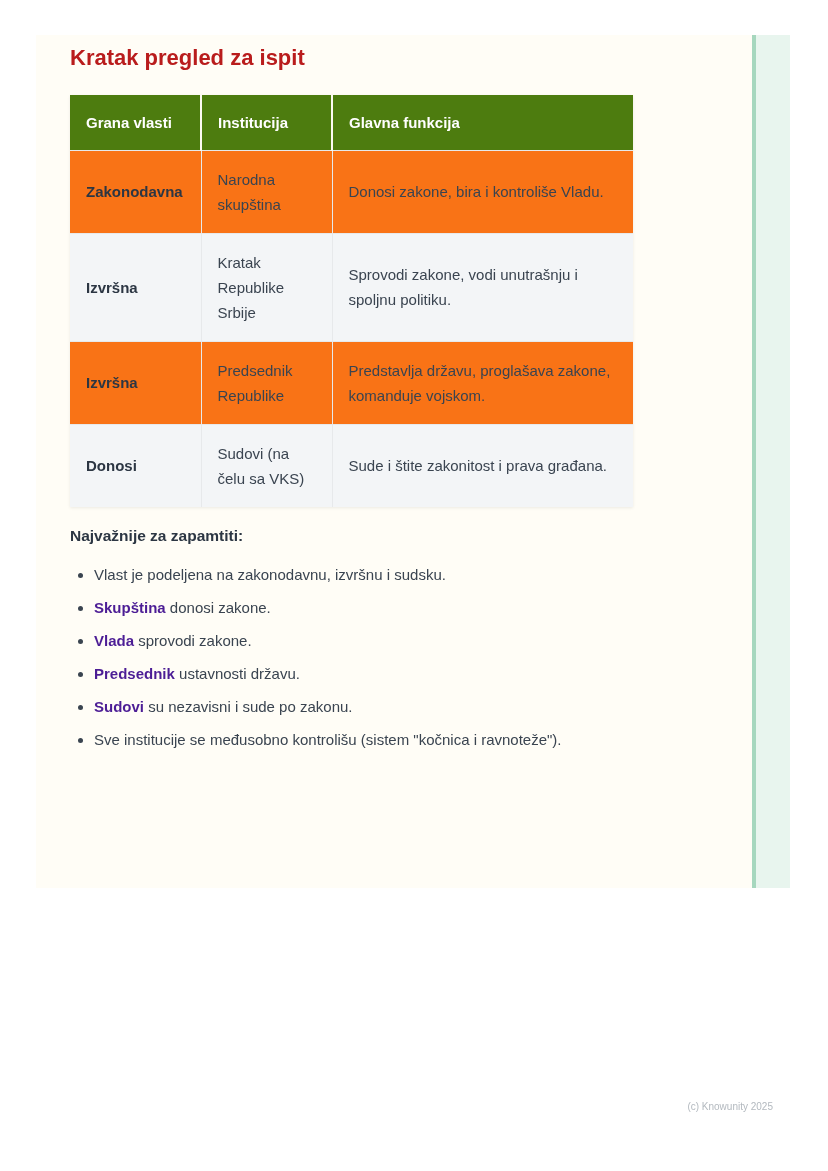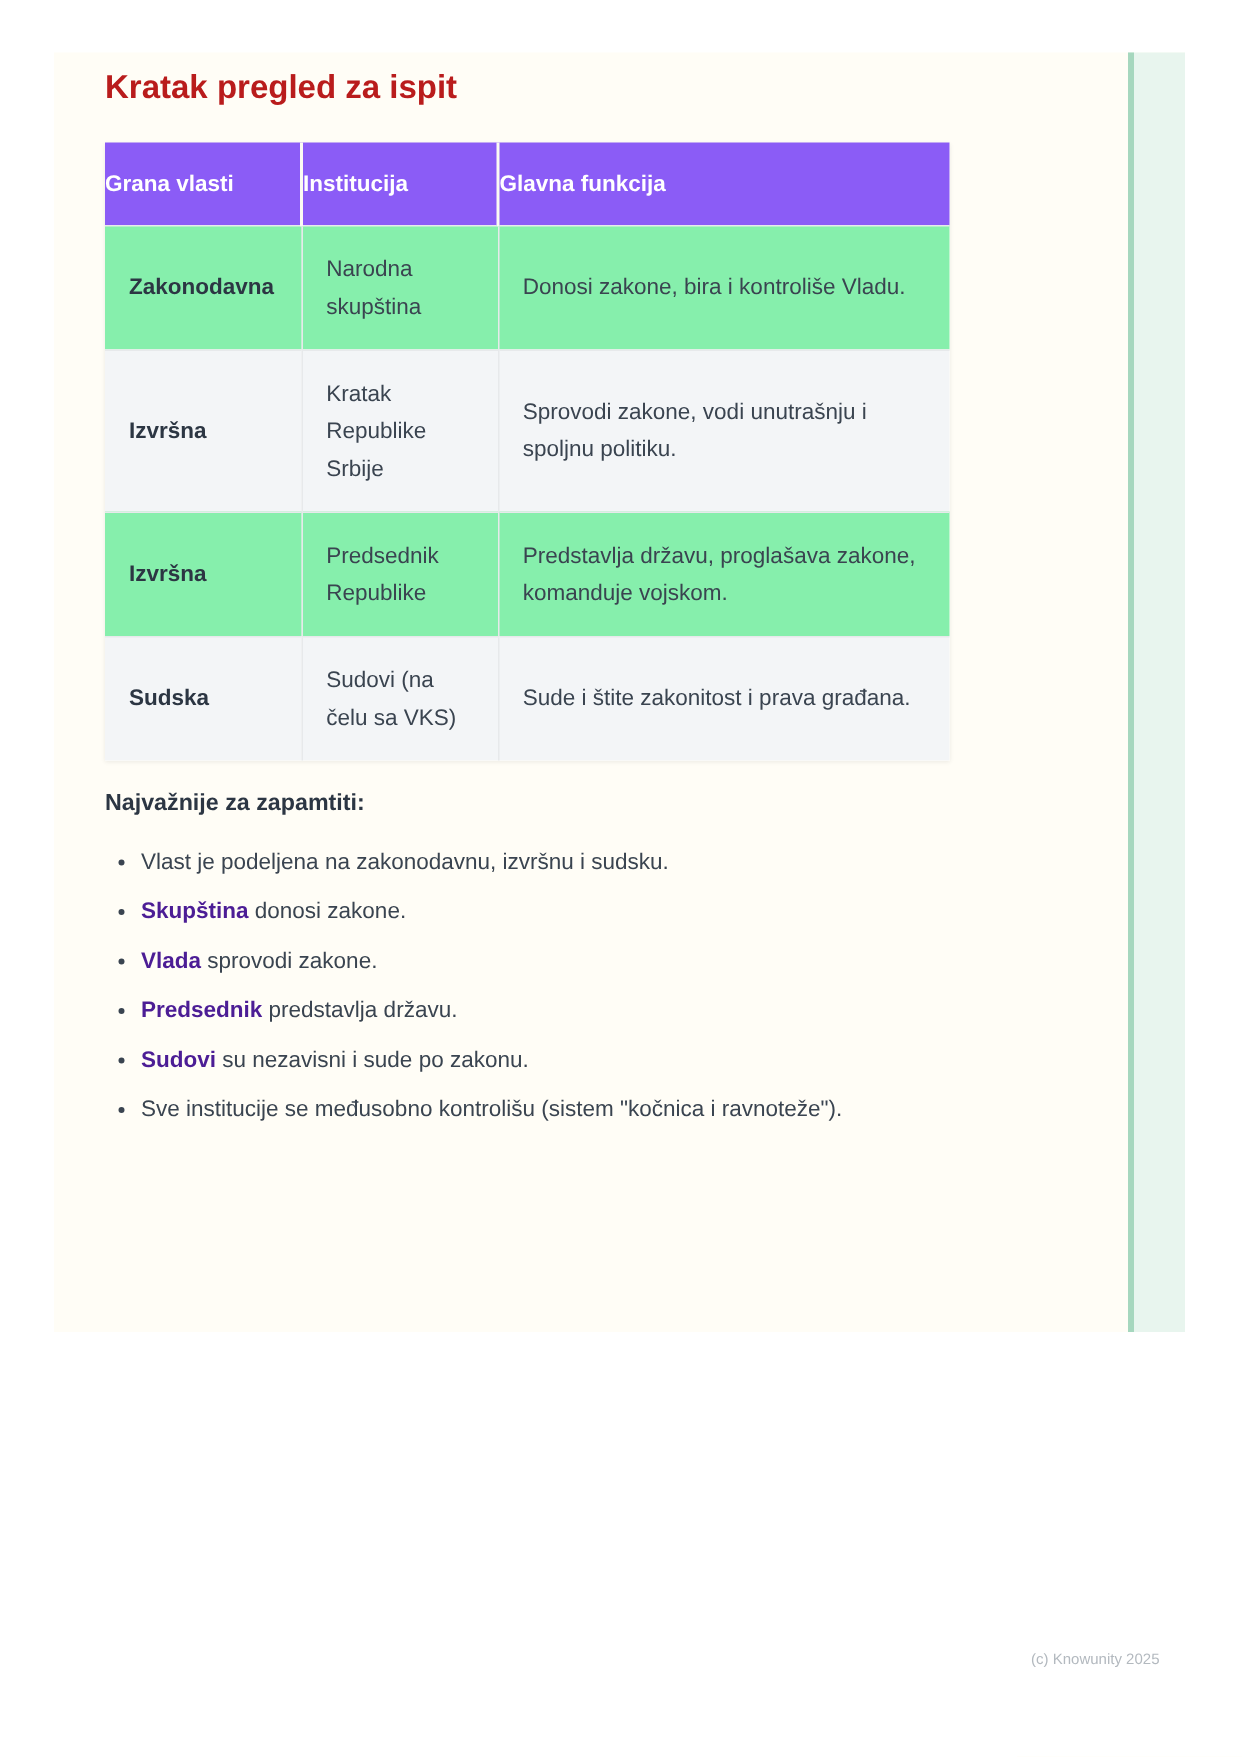--- a/index.html
+++ b/index.html
@@ -36,42 +36,42 @@
     margin-top: 22px;
     border-collapse: collapse;
     table-layout: fixed;
     width: 563px;
     box-shadow: 0 1px 3px rgba(0,0,0,0.08);
   }
   col.c1 { width: 131px; }
   col.c2 { width: 131px; }
   col.c3 { width: 301px; }
   table.overview th {
-    background: #8b5cf6;
+    background: #4d7c0f;
     color: #ffffff;
     font-size: 15px;
     font-weight: bold;
     text-align: left;
-    padding: 0;
+    padding: 16px;
     height: 55px;
     vertical-align: middle;
     border-right: 2px solid #fbfaf2;
   }
   table.overview th:last-child { border-right: none; }
   table.overview td {
     font-size: 15px;
     line-height: 25px;
     padding: 16px;
     vertical-align: middle;
     border-top: 1px solid #e7e9eb;
     border-right: 1px solid #e7e9eb;
     color: #3a4450;
   }
   table.overview td:last-child { border-right: none; }
-  table.overview tr.odd  { background: #86efac; }
+  table.overview tr.odd  { background: #f97316; }
   table.overview tr.even { background: #f3f5f7; }
   table.overview td.col-grana { font-weight: bold; color: #2c3643; }
   .summary-heading {
     margin-top: 20px;
     font-size: 15.5px;
     font-weight: bold;
     color: #2c3643;
   }
   ul.summary-list {
     margin-top: 20px;
@@ -124,34 +124,34 @@
     <td class="col-grana">Izvršna</td>
     <td class="col-inst">Kratak Republike Srbije</td>
     <td class="col-funkcija">Sprovodi zakone, vodi unutrašnju i spoljnu politiku.</td>
   </tr>
           <tr class="odd">
     <td class="col-grana">Izvršna</td>
     <td class="col-inst">Predsednik Republike</td>
     <td class="col-funkcija">Predstavlja državu, proglašava zakone, komanduje vojskom.</td>
   </tr>
           <tr class="even">
-    <td class="col-grana">Sudska</td>
+    <td class="col-grana">Donosi</td>
     <td class="col-inst">Sudovi (na čelu sa VKS)</td>
     <td class="col-funkcija">Sude i štite zakonitost i prava građana.</td>
   </tr>
         </tbody>
     </table>
 
     <h2 class="summary-heading">Najvažnije za zapamtiti:</h2>
 
     <ul class="summary-list" id="summary-list">
         <li><span class="b"></span><span>Vlast je podeljena na zakonodavnu, izvršnu i sudsku.</span></li>
         <li><span class="b">Skupština</span><span> donosi zakone.</span></li>
         <li><span class="b">Vlada</span><span> sprovodi zakone.</span></li>
-        <li><span class="b">Predsednik</span><span> predstavlja državu.</span></li>
+        <li><span class="b">Predsednik</span><span> ustavnosti državu.</span></li>
         <li><span class="b">Sudovi</span><span> su nezavisni i sude po zakonu.</span></li>
         <li><span class="b"></span><span>Sve institucije se međusobno kontrolišu (sistem "kočnica i ravnoteže").</span></li>
       </ul>
 
   </div>
   <div class="side-band"></div>
 </div>
 
 <div class="copyright">(c) Knowunity 2025</div>
 

